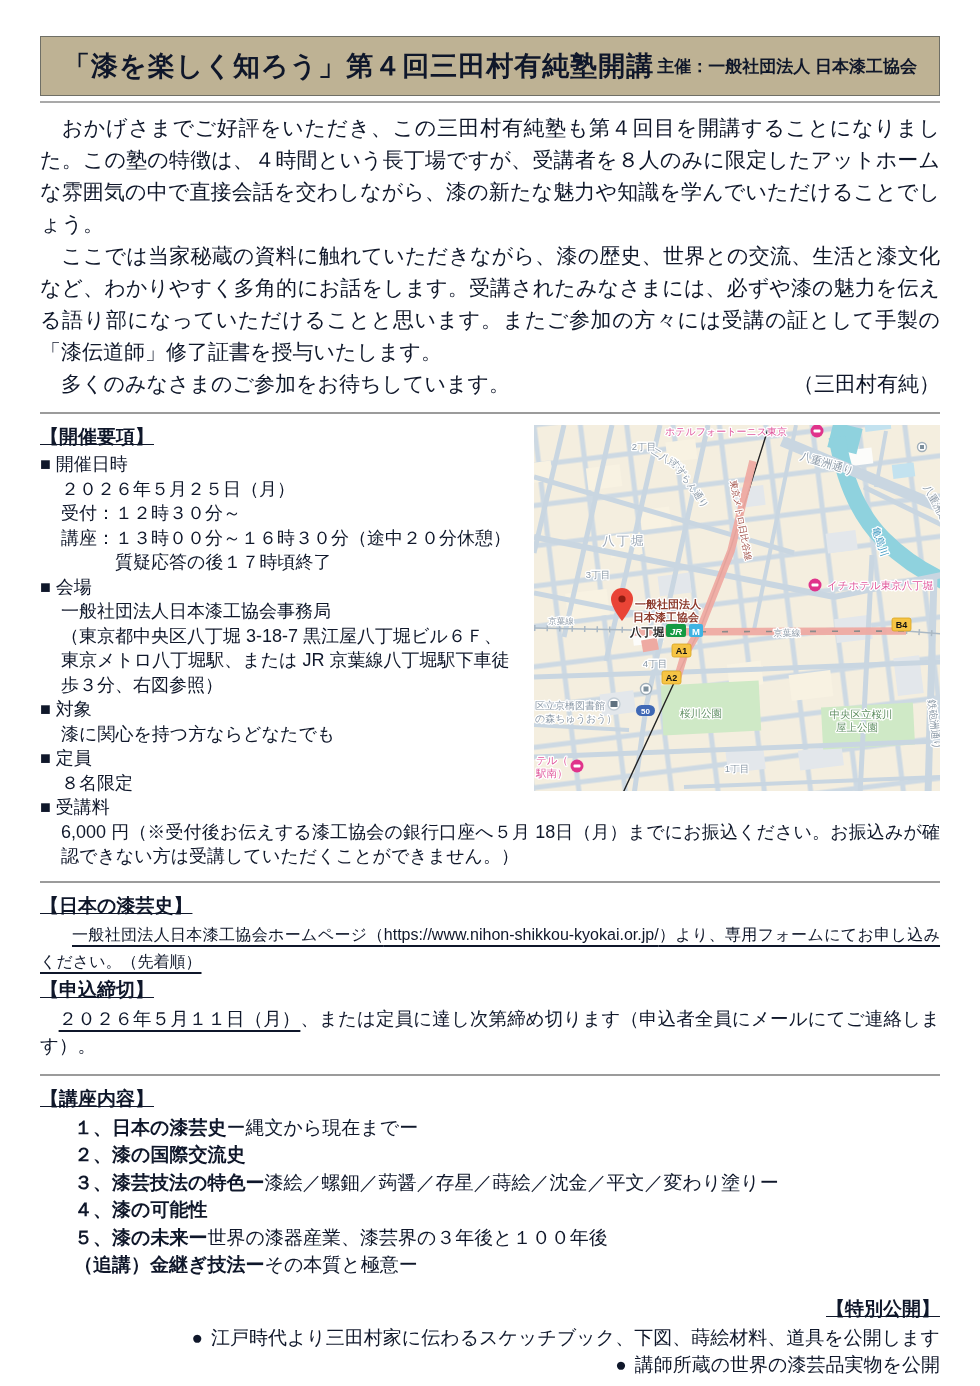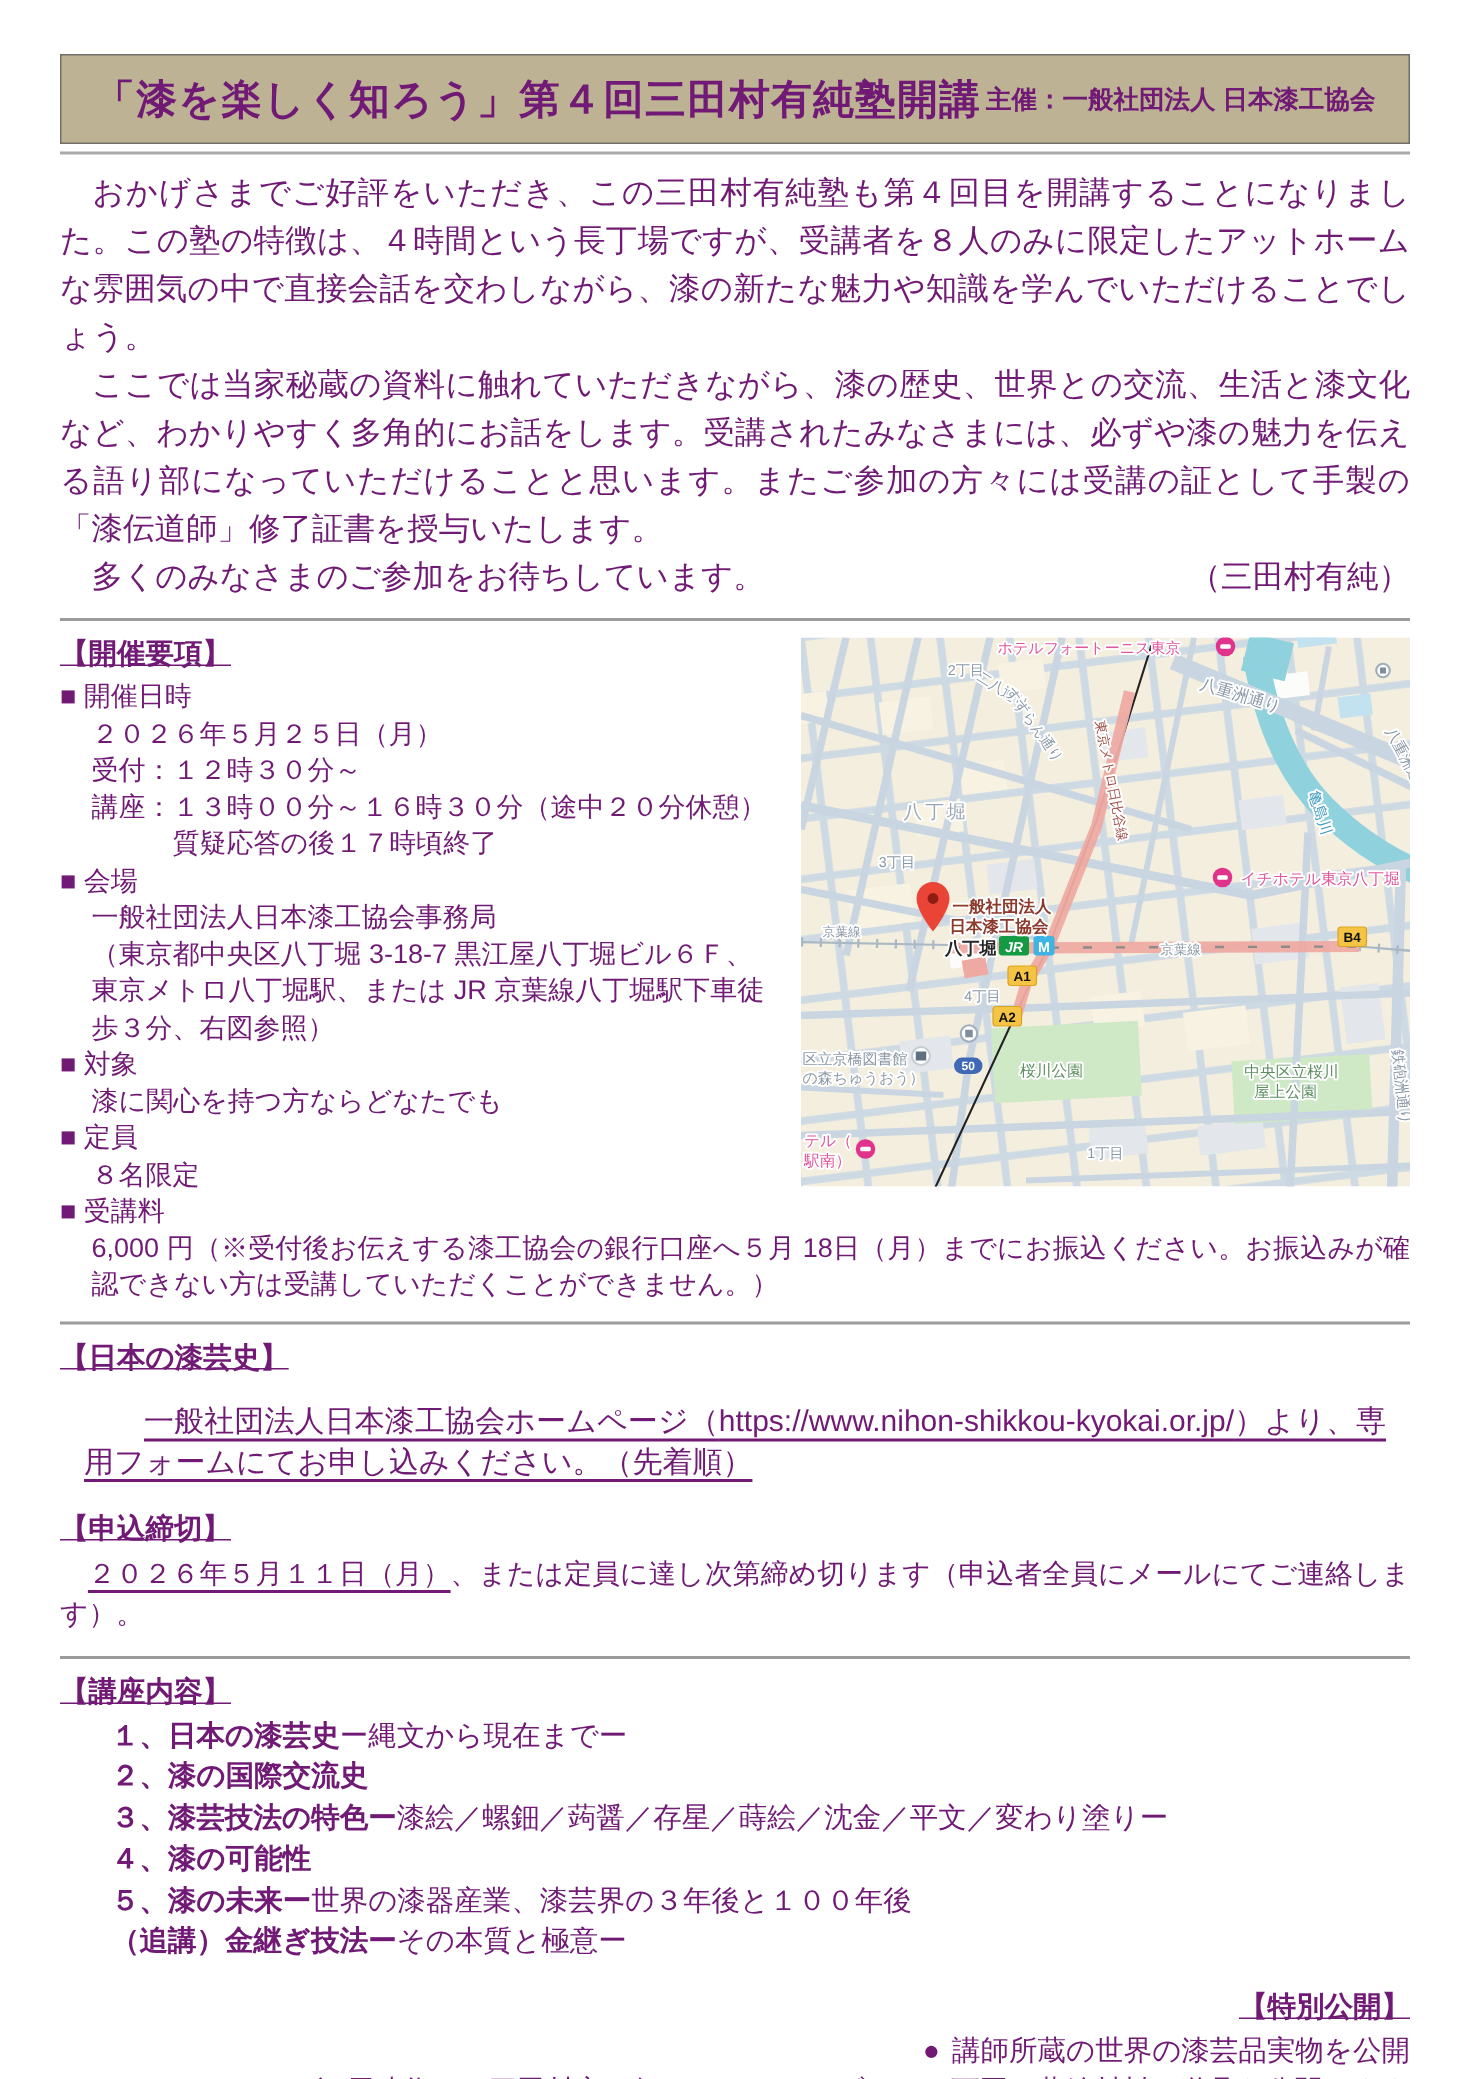--- a/index.html
+++ b/index.html
@@ -1,37 +1,37 @@
 <!DOCTYPE html>
 <html lang="ja"><head>
 <meta charset="utf-8">
 <style>
   html,body{margin:0;padding:0;background:#ffffff;}
   .page{position:relative;width:980px;height:1386px;background:#fff;overflow:hidden;
-        font-family:"Liberation Sans",sans-serif;color:#701a75;}
+        font-family:"Liberation Sans",sans-serif;color:#0f172a;}
   
   .titlebar{margin:36px 40px 0;height:60px;box-sizing:border-box;border:1px solid #6f6f66;
             display:flex;align-items:center;padding:0 22px;background:#beb294;}
   .title{font-size:27px;font-weight:bold;letter-spacing:1px;white-space:nowrap;}
   .organizer{font-size:17px;font-weight:bold;margin-left:auto;white-space:nowrap;}
   .subrule{margin:5px 40px 0;height:2px;background:#a9a9a9;}
   
   .intro{margin:9px 40px 0;font-family:"Liberation Serif",serif;font-size:21px;line-height:32px;text-align:justify;}
   .intro p{margin:0;}
   .closing-row{display:flex;justify-content:space-between;}
   .rule{clear:both;height:2px;background:#9b9b9b;margin:12px 40px 9px;}
   section{margin:0 40px;}
   .h-section{font-size:19px;font-weight:bold;line-height:27px;margin:0 0 2px;text-decoration:underline;}
   
   .map-wrap{float:right;width:406px;height:366px;margin:2px 0 6px 12px;}
   .outline{font-size:18px;line-height:24.5px;}
   .o-title{font-weight:normal;}
   .o-line{margin-left:21px;text-align:justify;}
   
-  .app-p{font-size:20px;line-height:27.5px;margin:16px;text-indent:2em;text-align:justify;}
+  .app-p{font-size:16px;line-height:27.5px;margin:0;text-indent:2em;text-align:justify;}
   .u{text-decoration:underline;text-underline-offset:5px;text-decoration-thickness:1.5px;}
   .dl-p{font-size:18.5px;line-height:27.5px;margin:0;text-align:justify;}
   
   .c-item{font-size:19px;line-height:27.5px;margin-left:34px;}
   .c-item .b{font-weight:bold;}
   
   .s-item{font-size:19px;line-height:27.5px;margin-left:22px;}
   .s-item .bullet{margin-right:8px;}
   .sec-special{margin-top:16px;text-align:right;}
   
@@ -271,18 +271,18 @@
         <div class="c-item"><span class="b">３、漆芸技法の特色ー</span><span>漆絵／螺鈿／蒟醤／存星／蒔絵／沈金／平文／変わり塗りー</span></div>
         <div class="c-item"><span class="b">４、漆の可能性</span><span></span></div>
         <div class="c-item"><span class="b">５、漆の未来ー</span><span>世界の漆器産業、漆芸界の３年後と１００年後</span></div>
         <div class="c-item"><span class="b">（追講）金継ぎ技法ー</span><span>その本質と極意ー</span></div>
       </div>
   </section>
 
   <section class="sec-special">
     <div class="h-section">【特別公開】</div>
     <div>
+        <div class="s-item"><span class="bullet">●</span><span>江戸時代より三田村家に伝わるスケッチブック、下図、蒔絵材料、道具を公開します</span></div>
         <div class="s-item"><span class="bullet">●</span><span>講師所蔵の世界の漆芸品実物を公開</span></div>
-        <div class="s-item"><span class="bullet">●</span><span>江戸時代より三田村家に伝わるスケッチブック、下図、蒔絵材料、道具を公開します</span></div>
       </div>
   </section>
 
 </div>
 
 </body></html>

